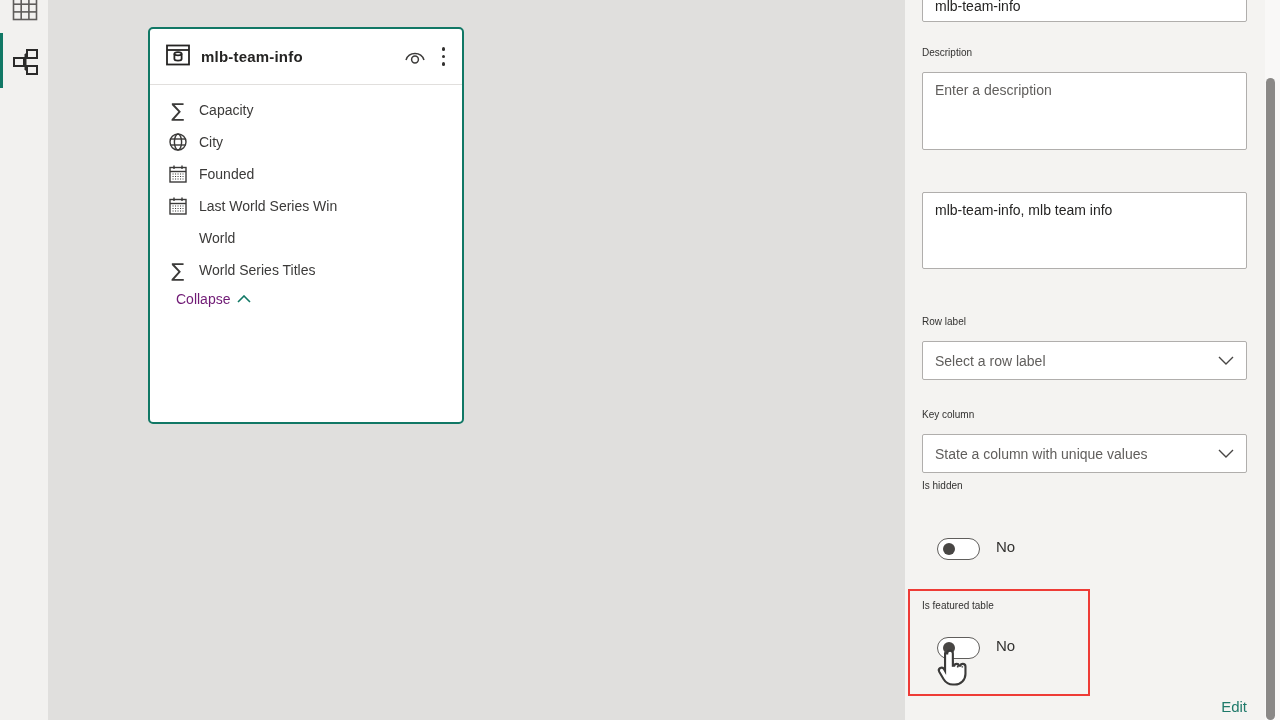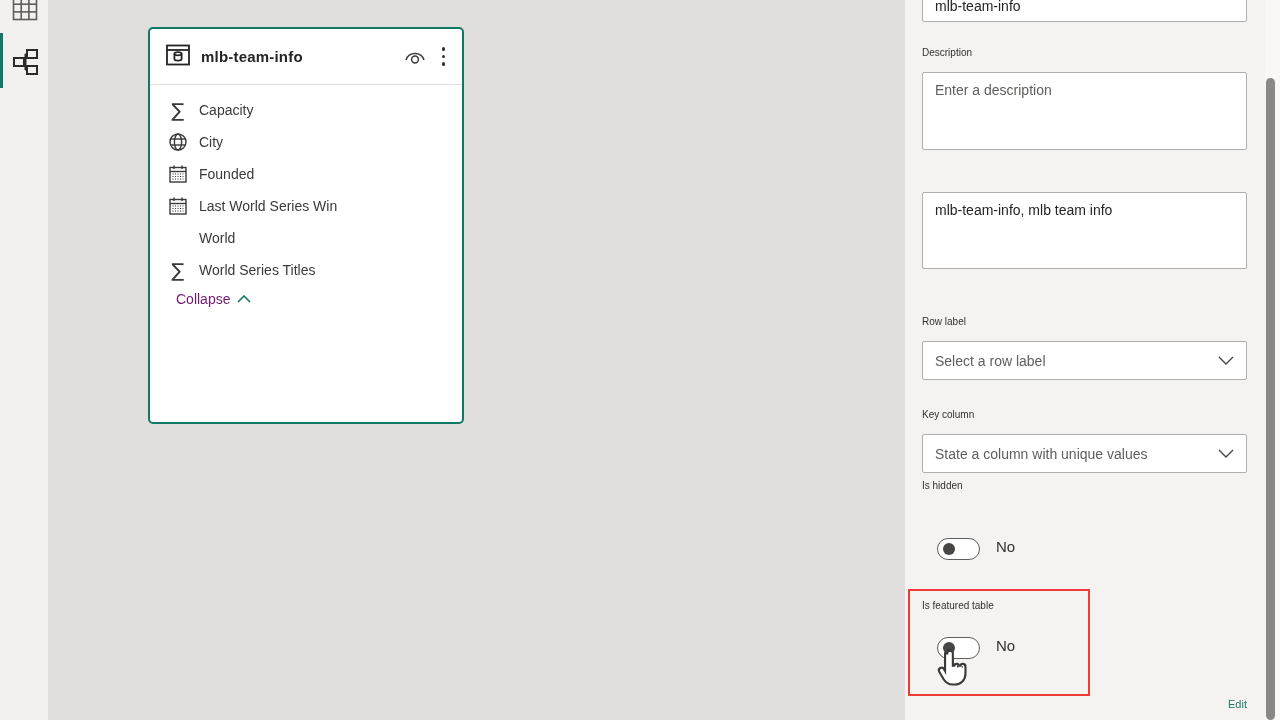--- a/index.html
+++ b/index.html
@@ -55,21 +55,21 @@
   .toggle-row { position:absolute; left:32px; display:flex; }
   .toggle {
     width:43px; height:22px; border:1px solid #605e5c; border-radius:12px;
     background:#fff; position:relative; cursor:pointer;
   }
   .toggle .knob { position:absolute; left:5px; top:4px; width:12px; height:12px; border-radius:50%; background:#484644; }
   .toggle-value { margin-left:16px; font-size:15px; color:#323130; }
 
   .highlight-box { position:absolute; left:3px; top:589px; width:182px; height:107px; border:2px solid #ee3b36; pointer-events:none; }
 
-  .edit-link { position:absolute; right:33px; top:698px; font-size:11px; color:#1f7a6a; cursor:pointer; }
+  .edit-link { position:absolute; right:33px; top:698px; font-size:15px; color:#1f7a6a; cursor:pointer; }
 
   .scroll-track { position:absolute; right:0; top:0; width:15px; height:720px; background:#f9f8f7; }
   .scroll-thumb { position:absolute; right:5px; top:78px; width:9px; height:642px; border-radius:5px; background:#8a8886; }
 
   .cursor-hand { position:absolute; left:30px; top:649px; width:34px; height:40px; pointer-events:none; }
 </style>
 </head>
 <body>
 
 <div class="left-rail">

